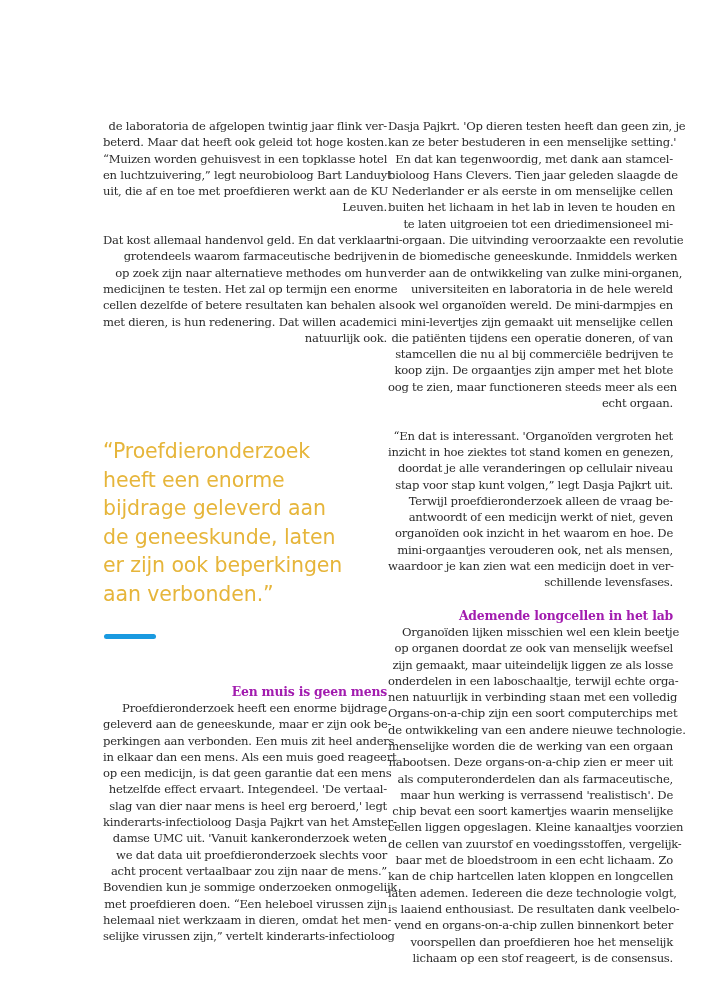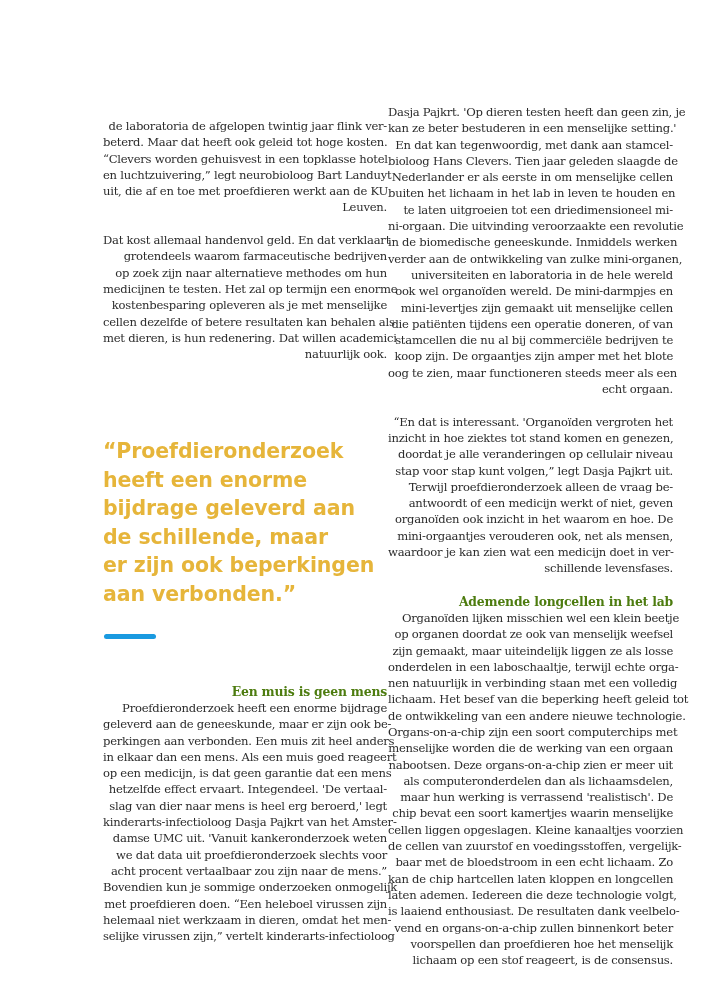--- a/index.html
+++ b/index.html
@@ -17,42 +17,42 @@
     }
     .col {
       position: absolute;
       font-size: 11.6px;
       line-height: 16.3px;
       letter-spacing: -0.25px;
       color: #2b2b2b;
       text-align: right;
     }
     .col-left { left: 103px; top: 118px; width: 284px; }
-    .col-right { left: 388px; top: 104px; width: 285px; }
+    .col-right { left: 388px; top: 118px; width: 285px; }
     .line { display: block; white-space: nowrap; height: 16.3px; }
     .para { margin: 0 0 16.3px 0; }
     .para.tight { margin-bottom: 0; }
     .indent { padding-left: 14px; }
     .subhead {
       font-family: "DejaVu Serif", "Liberation Serif", serif;
       font-weight: bold;
       font-size: 12.4px;
       line-height: 17px;
-      color: #4d7c0f;
+      color: #a21caf;
       display: block;
       white-space: nowrap;
       letter-spacing: -0.2px;
     }
     .pullquote {
       position: absolute;
       left: 103px;
       top: 437px;
       width: 290px;
       font-family: "DejaVu Sans", "Liberation Sans", sans-serif;
-      font-weight: 700;
+      font-weight: 400;
       font-size: 20.5px;
       line-height: 28.6px;
       color: #e6b53a;
       letter-spacing: -0.1px;
     }
     .pullquote .line { height: 28.6px; }
     .quote-rule {
       position: absolute;
       left: 104px;
       top: 634px;
@@ -74,42 +74,41 @@
     }
     .footer .slashes { color: #e6b53a; font-weight: bold; margin: 0 2px; }
   </style>
 </head>
 <body>
 
 <div class="col col-left">
   <div class="para">
     <span class="line">de laboratoria de afgelopen twintig jaar flink ver-</span>
     <span class="line">beterd. Maar dat heeft ook geleid tot hoge kosten.</span>
-    <span class="line">“Clevers worden gehuisvest in een topklasse hotel</span>
+    <span class="line">“Muizen worden gehuisvest in een topklasse hotel</span>
     <span class="line">en luchtzuivering,” legt neurobioloog Bart Landuyt</span>
     <span class="line">uit, die af en toe met proefdieren werkt aan de KU</span>
     <span class="line">Leuven.</span>
   </div>
   <div class="para">
     <span class="line">Dat kost allemaal handenvol geld. En dat verklaart</span>
     <span class="line">grotendeels waarom farmaceutische bedrijven</span>
     <span class="line">op zoek zijn naar alternatieve methodes om hun</span>
     <span class="line">medicijnen te testen. Het zal op termijn een enorme</span>
-    <span class="line">kostenbesparing opleveren als je met menselijke</span>
     <span class="line">cellen dezelfde of betere resultaten kan behalen als</span>
     <span class="line">met dieren, is hun redenering. Dat willen academici</span>
     <span class="line">natuurlijk ook.</span>
   </div>
 </div>
 
 <div class="pullquote">
   <span class="line">“Proefdieronderzoek</span>
   <span class="line">heeft een enorme</span>
   <span class="line">bijdrage geleverd aan</span>
-  <span class="line">de schillende, maar</span>
+  <span class="line">de geneeskunde, laten</span>
   <span class="line">er zijn ook beperkingen</span>
   <span class="line">aan verbonden.”</span>
 </div>
 <div class="quote-rule"></div>
 
 <div class="col" style="left:103px; top:683px; width:284px;">
   <span class="subhead">Een muis is geen mens</span>
   <div class="para tight">
     <span class="line indent">Proefdieronderzoek heeft een enorme bijdrage</span>
     <span class="line">geleverd aan de geneeskunde, maar er zijn ook be-</span>
@@ -162,26 +161,25 @@
     <span class="line">waardoor je kan zien wat een medicijn doet in ver-</span>
     <span class="line">schillende levensfases.</span>
   </div>
   <span class="subhead indent">Ademende longcellen in het lab</span>
   <div class="para tight">
     <span class="line indent">Organoïden lijken misschien wel een klein beetje</span>
     <span class="line">op organen doordat ze ook van menselijk weefsel</span>
     <span class="line">zijn gemaakt, maar uiteindelijk liggen ze als losse</span>
     <span class="line">onderdelen in een laboschaaltje, terwijl echte orga-</span>
     <span class="line">nen natuurlijk in verbinding staan met een volledig</span>
-    <span class="line">lichaam. Het besef van die beperking heeft geleid tot</span>
+    <span class="line">Organs-on-a-chip zijn een soort computerchips met</span>
     <span class="line">de ontwikkeling van een andere nieuwe technologie.</span>
-    <span class="line">Organs-on-a-chip zijn een soort computerchips met</span>
     <span class="line">menselijke worden die de werking van een orgaan</span>
     <span class="line">nabootsen. Deze organs-on-a-chip zien er meer uit</span>
-    <span class="line">als computeronderdelen dan als lichaamsdelen,</span>
+    <span class="line">als computeronderdelen dan als farmaceutische,</span>
     <span class="line">maar hun werking is verrassend 'realistisch'. De</span>
     <span class="line">chip bevat een soort kamertjes waarin menselijke</span>
     <span class="line">cellen liggen opgeslagen. Kleine kanaaltjes voorzien</span>
     <span class="line">de cellen van zuurstof en voedingsstoffen, vergelijk-</span>
     <span class="line">baar met de bloedstroom in een echt lichaam. Zo</span>
     <span class="line">kan de chip hartcellen laten kloppen en longcellen</span>
     <span class="line">laten ademen. Iedereen die deze technologie volgt,</span>
     <span class="line">is laaiend enthousiast. De resultaten dank veelbelo-</span>
     <span class="line">vend en organs-on-a-chip zullen binnenkort beter</span>
     <span class="line">voorspellen dan proefdieren hoe het menselijk</span>

